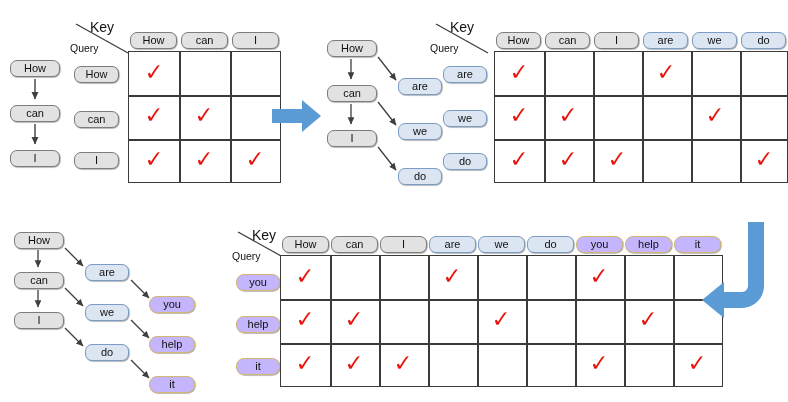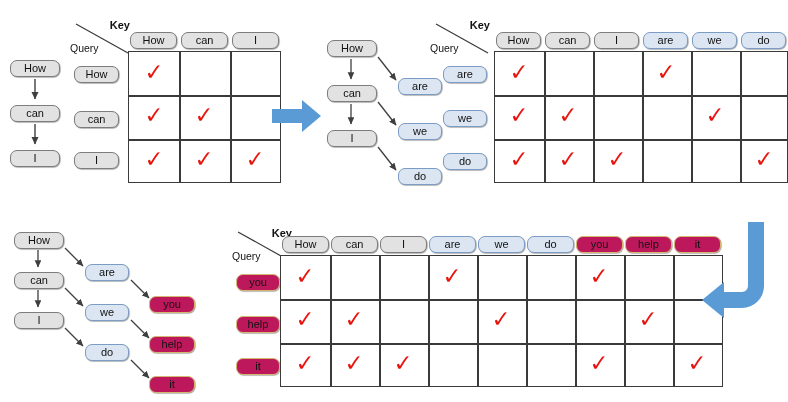--- a/index.html
+++ b/index.html
@@ -19,21 +19,21 @@
     color:#111;
     border:1px solid #7c7c7c;
     border-radius:7px;
     background:#e2e2e2;
     box-shadow:0.7px 0.7px 0.8px rgba(0,0,0,0.35);
     white-space:nowrap;
     overflow:hidden;
   }
   .tok.gray{background:#e2e2e2;border-color:#7d7d7d;}
   .tok.blue{background:#dce6f2;border-color:#7b9cc4;}
-  .tok.yellow{background:#be185d;border-color:#d4b870;}
+  .tok.yellow{background:#c4b5fd;border-color:#d4b870;border-radius:8px;}
 
   
   .matrix{position:absolute;}
   .grid{position:absolute;box-sizing:border-box;border:1.5px solid #3a3a3a;background:#fff;}
   .gline-v{position:absolute;width:1.5px;background:#3a3a3a;top:0;bottom:0;}
   .gline-h{position:absolute;height:1.5px;background:#3a3a3a;left:0;right:0;}
 
   .check{
     position:absolute;
     width:22px;height:26px;
@@ -43,21 +43,21 @@
     text-align:center;
     font-weight:bold;
     font-family:"DejaVu Sans",sans-serif;
     transform:rotate(-2deg);
     pointer-events:none;
   }
 
   
   .kq{position:absolute;width:58px;height:34px;}
   .kq .slash{position:absolute;left:0;top:0;width:58px;height:34px;}
-  .kq .klab{position:absolute;right:0px;top:-1px;font-size:11px;color:#111;font-weight:bold;}
+  .kq .klab{position:absolute;right:16px;top:-1px;font-size:14px;color:#111;}
   .kq .qlab{position:absolute;left:-2px;bottom:0px;font-size:10.5px;color:#111;}
 
   
   .tree{position:absolute;}
   .tree svg{position:absolute;left:0;top:0;overflow:visible;}
 
   
   .bigarrow{position:absolute;}
 </style>
 </head>

